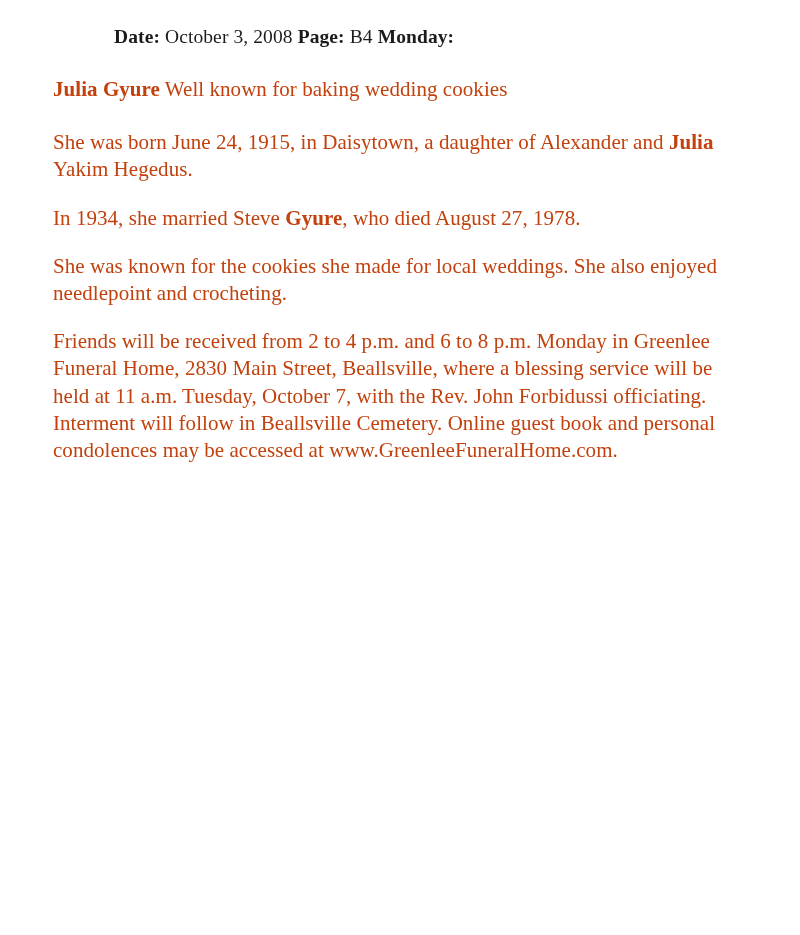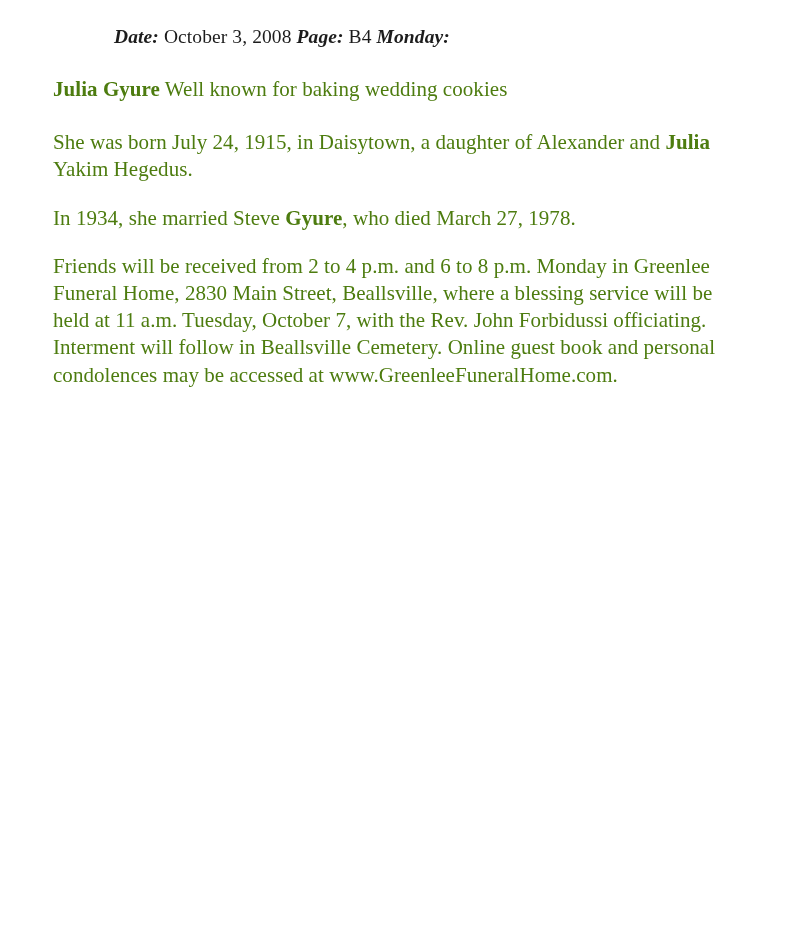--- a/index.html
+++ b/index.html
@@ -26,38 +26,37 @@
     position: absolute;
     left: 114px;
     top: 24px;
     font-size: 19.5px;
     line-height: 26px;
     letter-spacing: 0.1px;
     white-space: nowrap;
   }
   .header-line .lbl {
     font-weight: bold;
-    font-style: italic;
   }
   .header-line .val {
     font-weight: normal;
   }
   .body-col {
     position: absolute;
     left: 53px;
     top: 76px;
     width: 700px;
   }
   p.para {
     margin: 0 0 21px 0;
     font-size: 21px;
     line-height: 27.2px;
     text-align: left;
     letter-spacing: 0.05px;
-    color: #4d7c0f;
+    color: #c2410c;
   }
   p.headline {
     margin-bottom: 26px;
   }
   p.para b {
     font-weight: bold;
   }
   .para.last {
     margin-bottom: 8px;
   }
@@ -77,19 +76,20 @@
 
   <div class="header-line">
     <span class="lbl">Date:</span><span class="val">&nbsp;</span><span class="val">October 3, 2008</span><span>&nbsp;</span><span class="lbl">Page:</span><span>&nbsp;</span><span class="val">B4</span><span>&nbsp;</span><span class="lbl">Monday:</span><span class="val"></span>
   </div>
 
   <div class="body-col">
     <p class="para headline">
       <b>Julia Gyure</b><span> Well known for baking wedding cookies</span>
     </p>
     <div id="paragraph-host">
-        <p class="para"><span>She was born July 24, 1915, in Daisytown, a daughter of Alexander and </span><b>Julia</b><span> Yakim Hegedus.</span></p>
-        <p class="para"><span>In 1934, she married Steve </span><b>Gyure</b><span>, who died March 27, 1978.</span></p>
+        <p class="para"><span>She was born June 24, 1915, in Daisytown, a daughter of Alexander and </span><b>Julia</b><span> Yakim Hegedus.</span></p>
+        <p class="para"><span>In 1934, she married Steve </span><b>Gyure</b><span>, who died August 27, 1978.</span></p>
+        <p class="para"><span>She was known for the cookies she made for local weddings. She also enjoyed needlepoint and crocheting.</span></p>
         <p class="para last"><span>Friends will be received from 2 to 4 p.m. and 6 to 8 p.m. Monday in Greenlee Funeral Home, 2830 Main Street, Beallsville, where a blessing service will be held at 11 a.m. Tuesday, October 7, with the Rev. John Forbidussi officiating. Interment will follow in Beallsville Cemetery. Online guest book and personal condolences may be accessed at www.GreenleeFuneralHome.com.</span></p>
       </div>
   </div>
 
 </div>
 
 </body></html>

